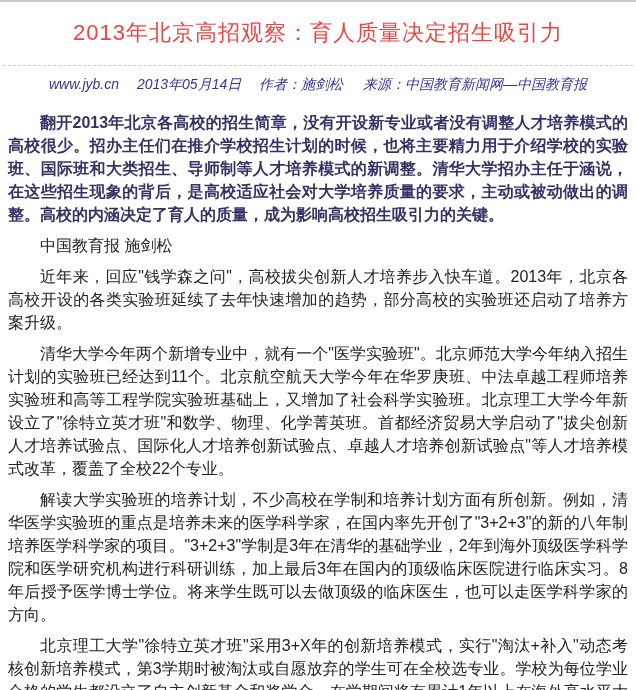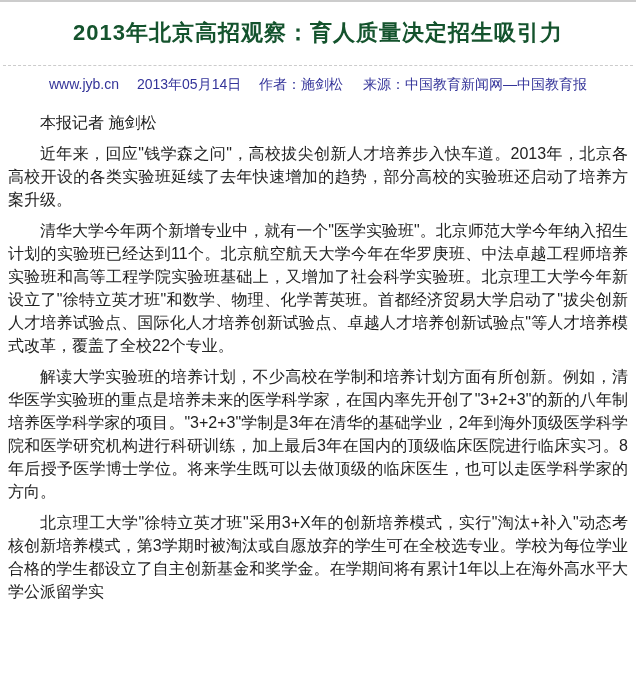--- a/index.html
+++ b/index.html
@@ -7,36 +7,36 @@
     width: 636px; height: 690px; overflow: hidden;
     background: #ffffff;
     font-family: "Liberation Sans", sans-serif;
   }
   .top-line {
     height: 2px; background: #cccccc; width: 636px;
   }
   h1.article-title {
     margin: 16px 28px 0;
     font-size: 22px; line-height: 30px;
-    font-weight: bold; color: #14532d;
+    font-weight: normal; color: #ef4444;
     text-align: center;
     letter-spacing: 1px;
   }
   .dashed-divider {
     border: 0; border-top: 1px dashed #cccccc;
     margin: 17px 3px 0;
   }
   .meta-line {
     margin-top: 9px;
     text-align: center;
     font-size: 14px; line-height: 18px;
     color: #333399;
     white-space: nowrap;
   }
-  .meta-line .seg { display: inline-block; }
+  .meta-line .seg { display: inline-block; font-style: italic; }
   .meta-line .gap-s { margin-right: 14px; }
   .meta-line .gap-l { margin-right: 16px; }
   .article-body {
     margin: 18px 8px 0;
     color: #222222;
     font-size: 16px; line-height: 23px;
     text-align: justify;
   }
   .article-body p {
     margin: 0 0 8px;
@@ -64,22 +64,23 @@
 <hr class="dashed-divider">
 
 <div class="meta-line">
   <span class="seg gap-s">www.jyb.cn</span>
   <span class="seg gap-s">2013年05月14日</span>
   <span class="seg gap-l">作者：施剑松</span>
   <span class="seg">来源：中国教育新闻网—中国教育报</span>
 </div>
 
 <div class="article-body">
+  <p class="lead-paragraph">翻开2013年北京各高校的招生简章，没有开设新专业或者没有调整人才培养模式的高校很少。招办主任们在推介学校招生计划的时候，也将主要精力用于介绍学校的实验班、国际班和大类招生、导师制等人才培养模式的新调整。清华大学招办主任于涵说，在这些招生现象的背后，是高校适应社会对大学培养质量的要求，主动或被动做出的调整。高校的内涵决定了育人的质量，成为影响高校招生吸引力的关键。</p>
 
-  <p class="byline">本报记者 施剑松</p>
+  <p class="byline">中国教育报 施剑松</p>
 
 
   <p>近年来，回应"钱学森之问"，高校拔尖创新人才培养步入快车道。2013年，北京各高校开设的各类实验班延续了去年快速增加的趋势，部分高校的实验班还启动了培养方案升级。</p>
 
   <p>清华大学今年两个新增专业中，就有一个"医学实验班"。北京师范大学今年纳入招生计划的实验班已经达到11个。北京航空航天大学今年在华罗庚班、中法卓越工程师培养实验班和高等工程学院实验班基础上，又增加了社会科学实验班。北京理工大学今年新设立了"徐特立英才班"和数学、物理、化学菁英班。首都经济贸易大学启动了"拔尖创新人才培养试验点、国际化人才培养创新试验点、卓越人才培养创新试验点"等人才培养模式改革，覆盖了全校22个专业。</p>
 
   <p>解读大学实验班的培养计划，不少高校在学制和培养计划方面有所创新。例如，清华医学实验班的重点是培养未来的医学科学家，在国内率先开创了"3+2+3"的新的八年制培养医学科学家的项目。"3+2+3"学制是3年在清华的基础学业，2年到海外顶级医学科学院和医学研究机构进行科研训练，加上最后3年在国内的顶级临床医院进行临床实习。8年后授予医学博士学位。将来学生既可以去做顶级的临床医生，也可以走医学科学家的方向。</p>
 
   <p>北京理工大学"徐特立英才班"采用3+X年的创新培养模式，实行"淘汰+补入"动态考核创新培养模式，第3学期时被淘汰或自愿放弃的学生可在全校选专业。学校为每位学业合格的学生都设立了自主创新基金和奖学金。在学期间将有累计1年以上在海外高水平大学公派留学实</p>
 </div>

